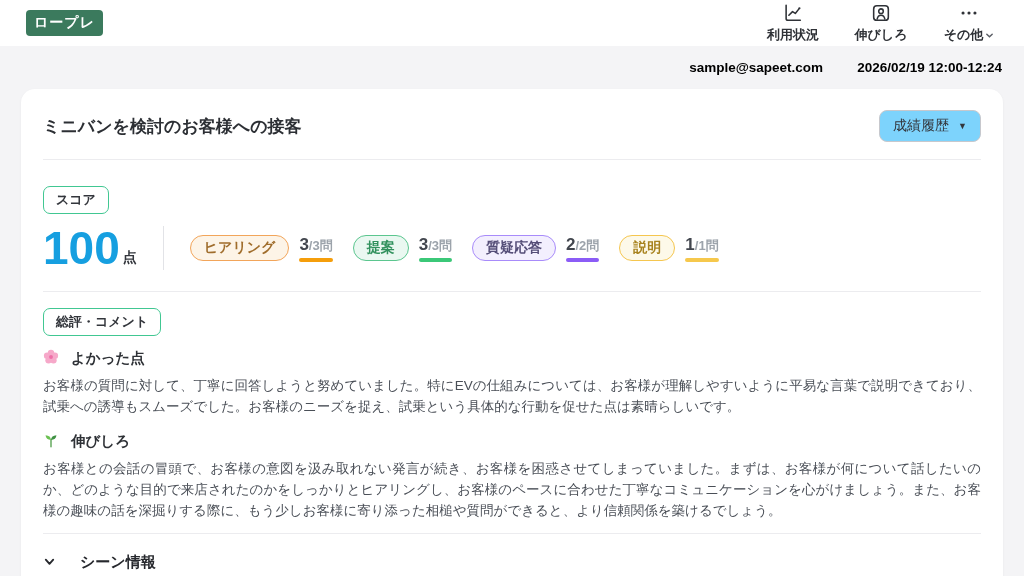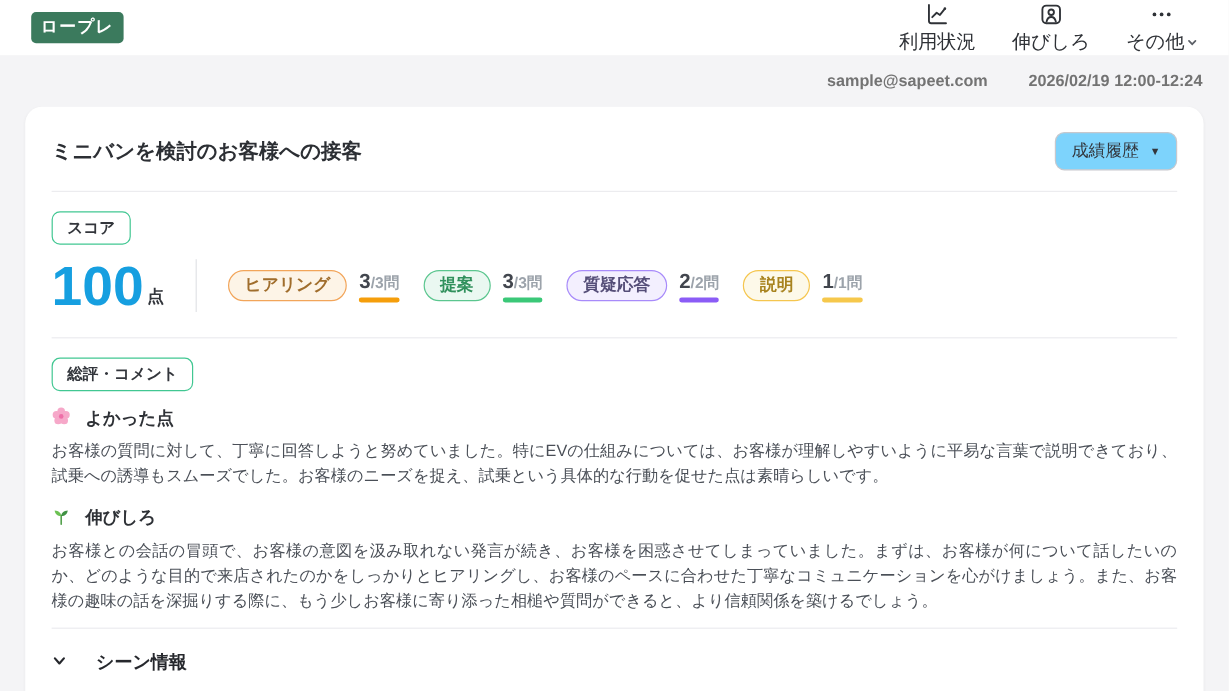--- a/index.html
+++ b/index.html
@@ -20,26 +20,26 @@
   .logo-badge {
     background:#3b7a5d; color:#ffffff; font-size:14px; font-weight:700;
     padding:4px 8px; border-radius:4px; letter-spacing:1px;
   }
   .nav { display:flex; align-items:flex-start; gap:30px; }
   .nav-item {
     display:flex; flex-direction:column; align-items:center; gap:2px;
     cursor:pointer; min-width:58px;
   }
   .nav-item svg { display:block; }
-  .nav-label { font-size:16px; font-weight:400; color:#2f3237; display:flex; align-items:center; gap:2px; }
+  .nav-label { font-size:13px; font-weight:700; color:#2f3237; display:flex; align-items:center; gap:2px; }
   
   .meta-row {
     height:43px; flex:0 0 43px;
     display:flex; align-items:center; justify-content:flex-end; gap:34px;
-    padding:0 22px; font-size:13.5px; font-weight:700; color:#737373;
+    padding:0 22px; font-size:13.5px; font-weight:700; color:#000000;
   }
   
   .card {
     margin:0 21px; background:#ffffff; border-radius:14px 14px 0 0;
     box-shadow:0 1px 3px rgba(0,0,0,0.05);
     padding:21px 22px; flex:1 1 auto;
   }
   .title-row { display:flex; align-items:center; justify-content:space-between; }
   .page-title { font-size:17px; font-weight:700; color:#2c2f34; }
   .history-btn {
@@ -50,21 +50,21 @@
   }
   .history-btn .caret { font-size:9px; color:#33363c; }
   .hr { height:1px; background:#ececef; border:none; }
   .hr1 { margin-top:17px; }
   .hr2 { margin-top:20px; }
   .hr3 { margin-top:12px; }
   .outline-badge {
     display:inline-block; border:1.5px solid #41c792; border-radius:7px;
     background:#ffffff; padding:4px 12px; font-size:13px; font-weight:700; color:#33363c;
   }
-  .score-badge { margin-top:16px; }
+  .score-badge { margin-top:26px; }
   .comment-badge { margin-top:16px; }
   
   .score-row { margin-top:11px; display:flex; align-items:center; }
   .score-big { display:flex; align-items:flex-end; }
   .score-value { font-size:46px; font-weight:700; color:#169fe0; line-height:1; }
   .score-unit { font-size:14px; font-weight:700; color:#33363c; margin:0 0 4px 3px; }
   .vsep { width:1px; height:44px; background:#e2e3e7; margin:0 26px; }
   .cat-list { display:flex; align-items:center; gap:20px;justify-content:center; }
   .cat-item { display:flex; align-items:center; gap:10px; }
   .cat-pill {

